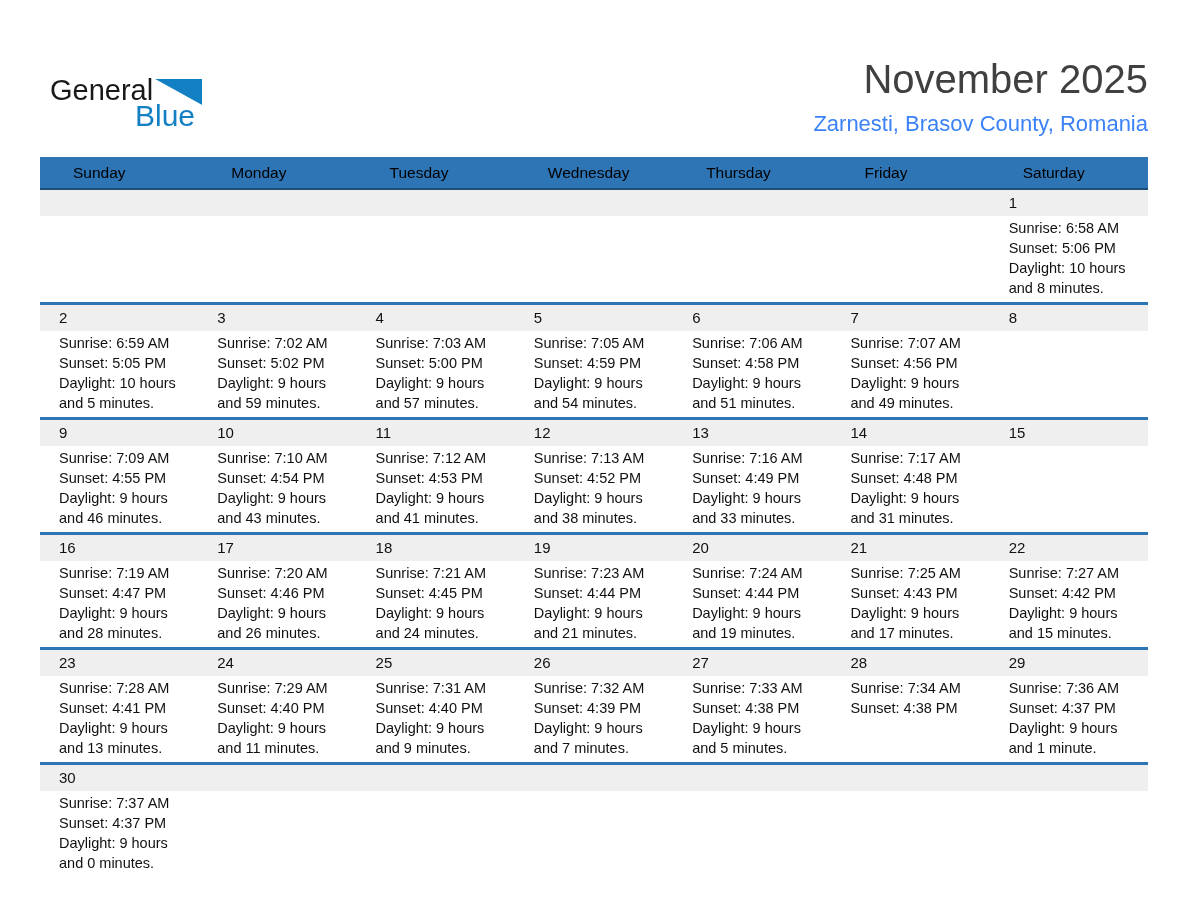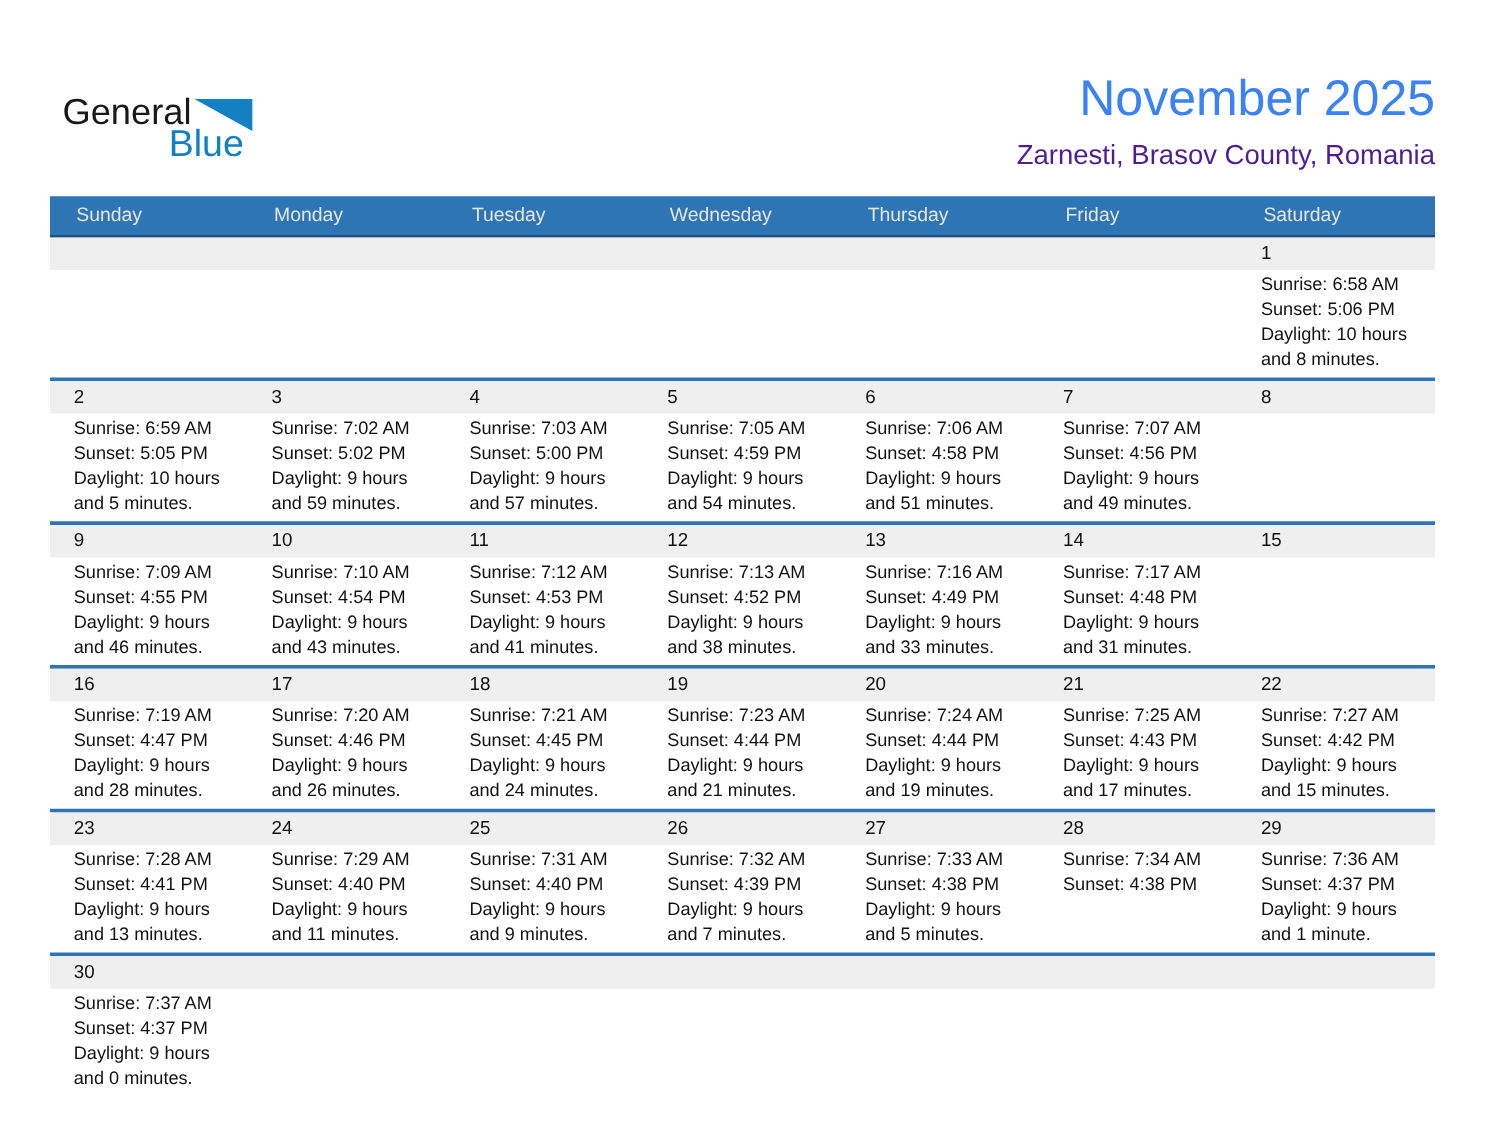--- a/index.html
+++ b/index.html
@@ -34,34 +34,34 @@
   .logo-triangle {
     width: 47px; height: 26px; margin-left: 2px; margin-top: 3px;
     background: var(--logo-blue);
     clip-path: polygon(0 0, 100% 0, 100% 100%);
   }
   .logo-blue-word {
     font-size: 30px; font-weight: 400; color: var(--logo-blue);
     margin-left: 85px; margin-top: -4px;
   }
   .titles { text-align: right; margin-top: 15px; }
-  .cal-title { font-size: 40px; font-weight: 400; color: #3b82f6; line-height: 1.2; }
-  .cal-subtitle { font-size: 22px; font-weight: 400; color: #4c1d95; margin-top: 8px; }
+  .cal-title { font-size: 40px; font-weight: 400; color: #404040; line-height: 1.2; }
+  .cal-subtitle { font-size: 22px; font-weight: 400; color: #3b82f6; margin-top: 8px; }
 
   
   .calendar { width: 1108px; }
   .weekday-row {
     display: grid; grid-template-columns: repeat(7, 1fr);
     background: var(--header-bg);
     border-bottom: 2px solid var(--header-border);
     height: 33px; align-items: center;
   }
   .wh-cell {
-    color: #e5e5e5; font-size: 15.5px; font-weight: 400;
-    padding-left: 21px;
+    color: #000000; font-size: 15.5px; font-weight: 400;
+    padding-left: 33px;
     white-space: nowrap; overflow: hidden;
   }
   .week { border-bottom: 3px solid var(--row-divider); }
   .week.last { border-bottom: none; }
   .nums {
     display: grid; grid-template-columns: repeat(7, 1fr);
     background: var(--day-band-bg);
   }
   .num-cell {
     font-size: 15px; color: #111;

